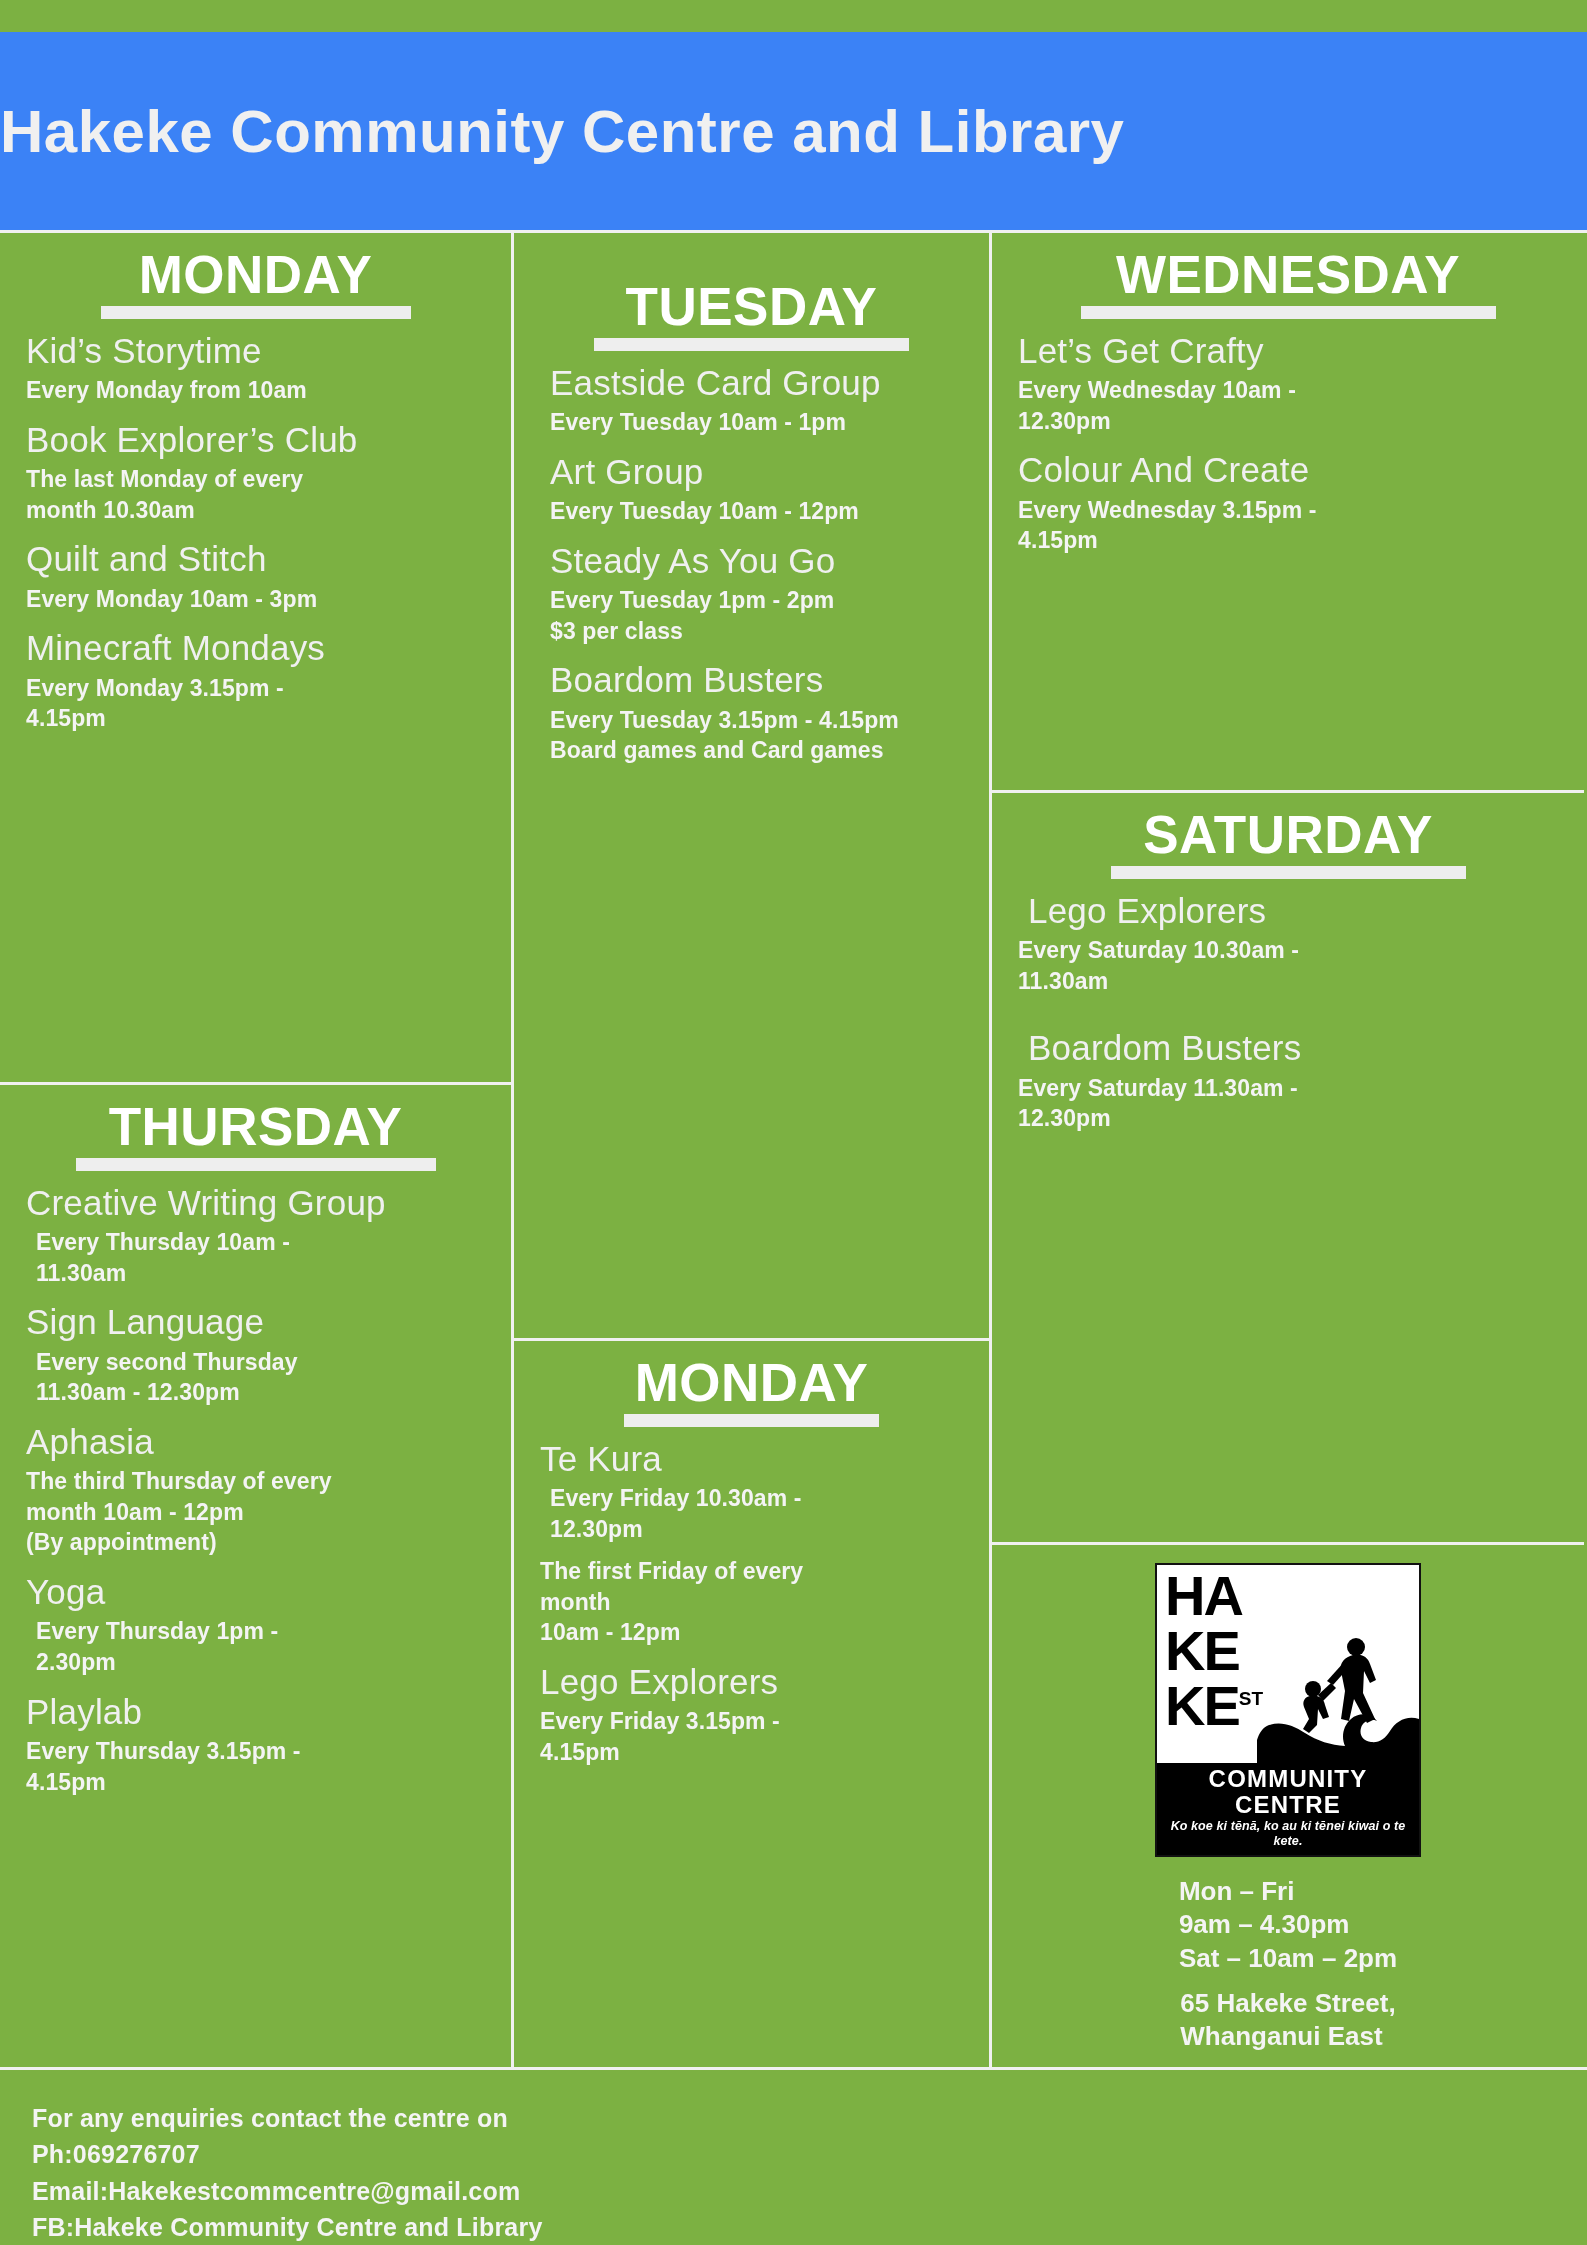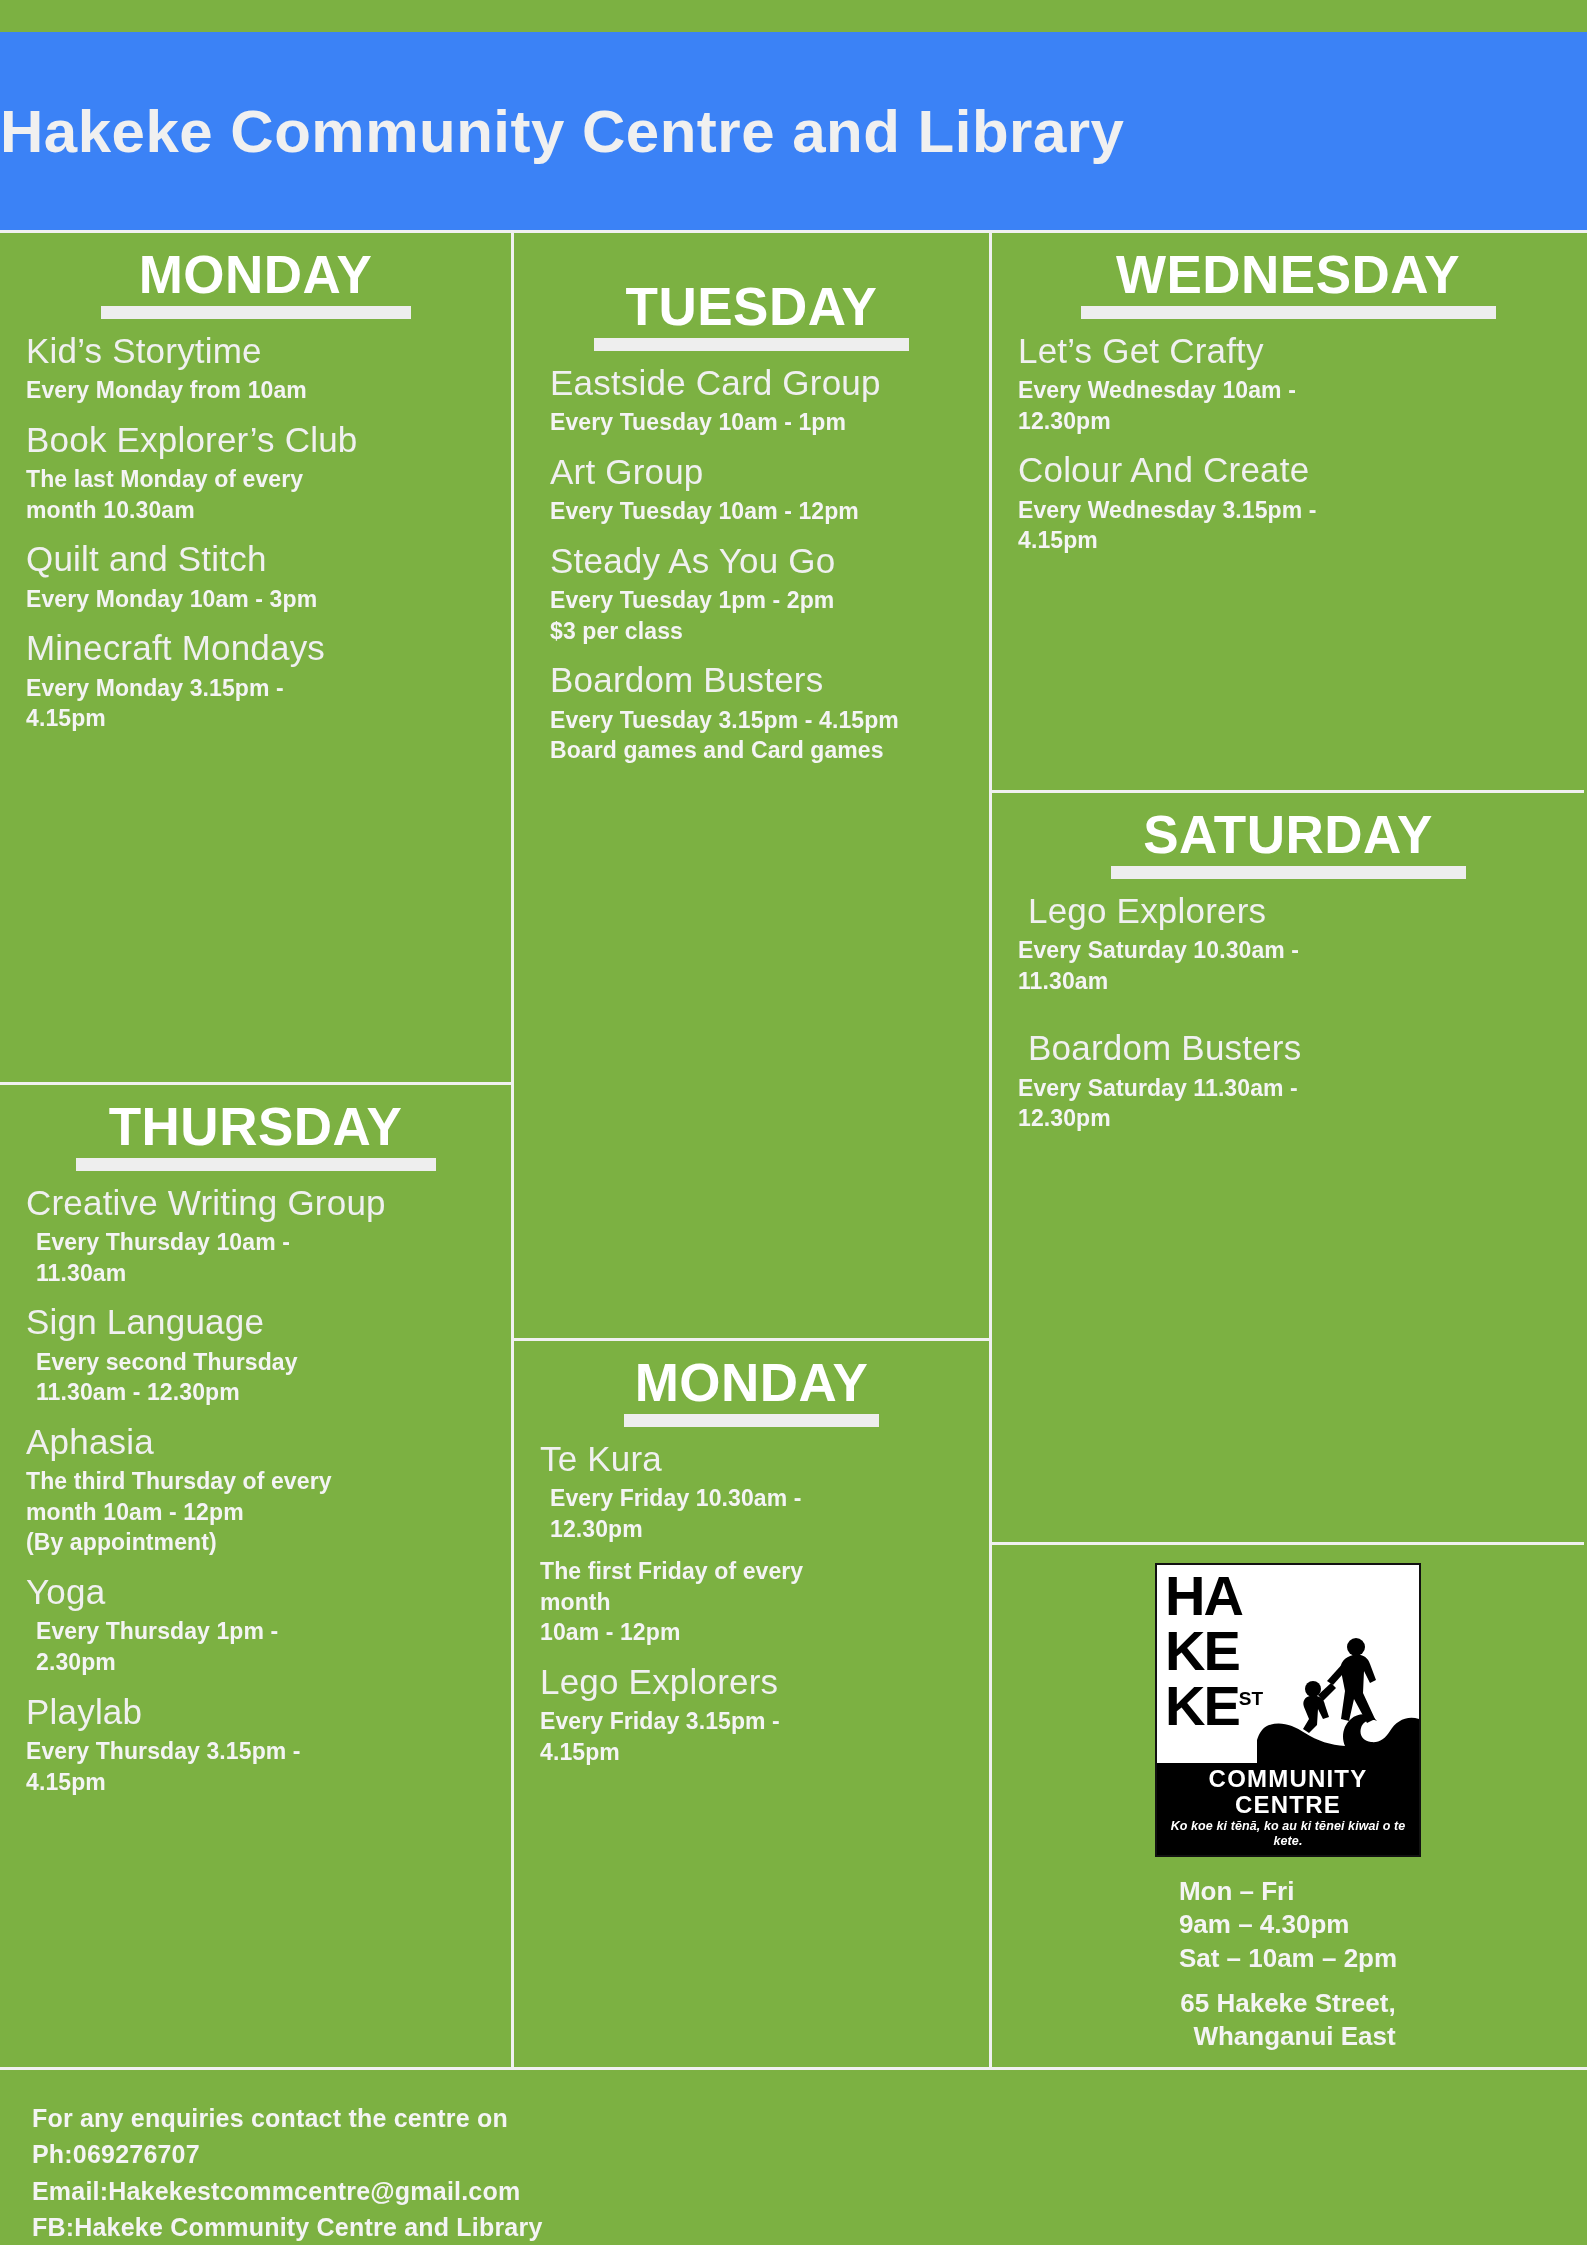--- a/index.html
+++ b/index.html
@@ -170,21 +170,21 @@
   .hours-block {
     margin-top: 18px;
     text-align: left;
   }
   .hours-line {
     color: #f4f4f4;
     font-size: 26px;
     font-weight: 700;
     line-height: 1.28;
   }
-  .addr-block { margin-top: 12px; text-align: right; }
+  .addr-block { margin-top: 12px; text-align: left; }
   .addr-line {
     color: #f4f4f4;
     font-size: 26px;
     font-weight: 700;
     line-height: 1.28;
   }
 
   
   .poster-footer {
     padding: 30px 32px 0 32px;

